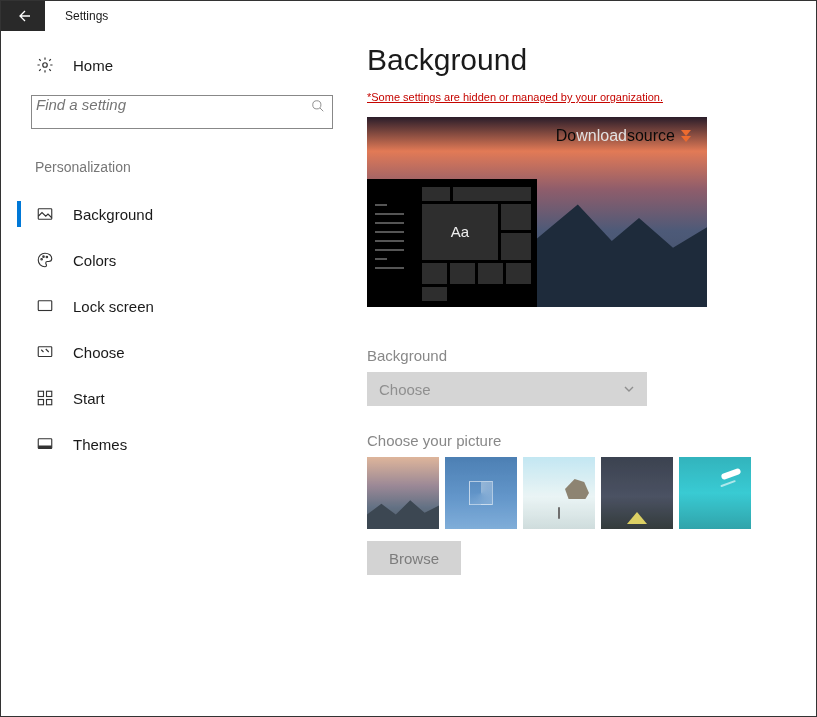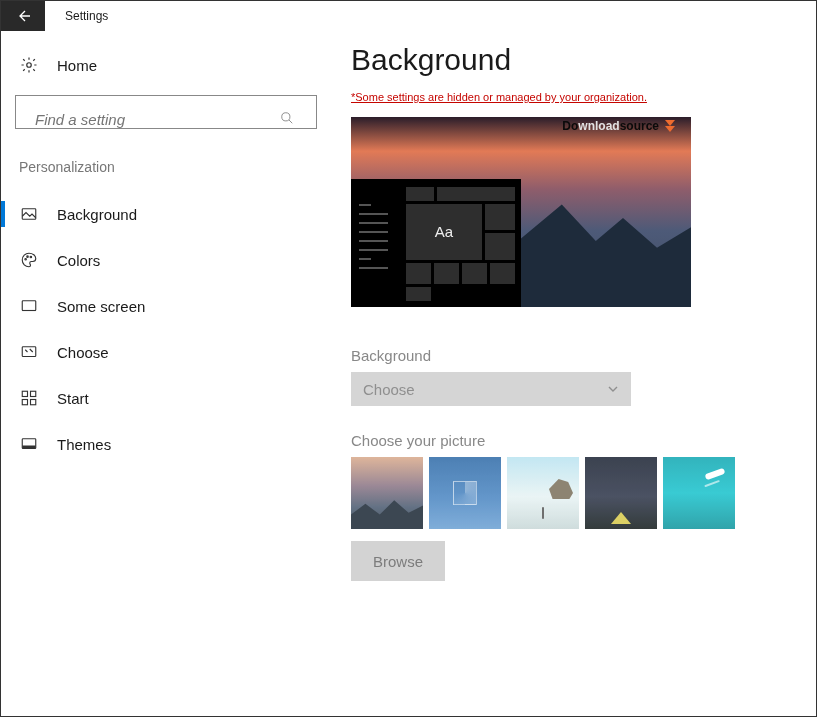--- a/index.html
+++ b/index.html
@@ -29,42 +29,43 @@
     color: #fff;
   }
   .window-title { padding-left: 20px; }
   .body {
     display: flex;
     height: calc(100% - 30px);
   }
   .sidebar {
     width: 330px;
     padding: 18px 14px 0 14px;
+    margin-left: 16px;
   }
   .home-row {
     display: flex;
     align-items: center;
     gap: 18px;
     padding: 6px 4px 20px 4px;
     font-size: 15px;
   }
   .icon-slot {
     width: 20px;
     height: 20px;
     display: flex;
     align-items: center;
     justify-content: center;
     color: #333;
   }
   .search {
     border: 1px solid #888;
     height: 34px;
     display: flex;
-    align-items: flex-end;
-    padding: 0 19px;
+    align-items: flex-start;
+    padding: 0 4px;
     margin-bottom: 30px;
   }
   .search input {
     border: none;
     flex: 1;
     font-size: 15px;
     font-style: italic;
     color: #777;
     outline: none;
     background: transparent;
@@ -119,23 +120,23 @@
     position: absolute; inset: 0;
     background: linear-gradient(180deg, #2a1d2a 0%, #e27a56 18%, #8f5d6b 38%, #4d5a78 60%, #3d4b61 100%);
   }
   .mountains {
     position: absolute; bottom: 0; left: 0; right: 0; height: 60%;
     background: #1e2b3b;
     clip-path: polygon(0 55%, 7% 35%, 14% 50%, 22% 20%, 32% 48%, 42% 15%, 50% 40%, 62% 10%, 72% 42%, 80% 22%, 90% 48%, 100% 30%, 100% 100%, 0 100%);
   }
   .watermark {
     position: absolute;
-    top: 2px; right: 12px;
-    font-size: 12px;
-    font-weight: 700;
+    top: 10px; right: 12px;
+    font-size: 16px;
+    font-weight: 400;
     color: #e2e2e2;
   }
   .watermark .strong { color: #0a0a0a; }
   .dl-icon {
     display: inline-block;
     position: relative;
     width: 18px; height: 14px;
     margin-left: 2px;
     vertical-align: middle;
   }
@@ -216,21 +217,21 @@
   .thumb2 { background: linear-gradient(180deg, #2e6aa7 0%, #4884c1 55%, #6aa0d3 100%); }
   .thumb2::after { content:""; position:absolute; left:50%; top:50%; width:22px; height:22px; border:1px solid rgba(255,255,255,.5); transform:translate(-50%,-50%); background: conic-gradient(rgba(255,255,255,.35), rgba(255,255,255,0) 75%); }
   .thumb3 { background: linear-gradient(180deg, #b9e3f0 0%, #e7f3f4 55%, #c7d7d7 100%); }
   .thumb3::after { content:""; position:absolute; bottom:10px; left:50%; transform:translate(-50%,0); width:2px; height:12px; background:#555; border-radius:1px; }
   .thumb3 .rock { position:absolute; right:6px; top:22px; width:24px; height:20px; background:#7a6f5a; clip-path: polygon(15% 100%, 0 50%, 40% 0, 80% 15%, 100% 70%, 85% 100%); }
   .thumb4 { background: linear-gradient(180deg, #1a2232 0%, #2c3448 55%, #111a1a 100%); }
   .thumb4::after { content:""; position:absolute; bottom:5px; left:50%; transform:translateX(-50%); width:0; height:0; border-left:10px solid transparent; border-right:10px solid transparent; border-bottom:12px solid #d6c84a; }
   .thumb5 { background: linear-gradient(180deg, #0fa7b2 0%, #17c2cc 50%, #0d949c 100%); }
   .thumb5::after { content:""; position:absolute; right:10px; top:14px; width:20px; height:6px; background:#fff; border-radius:3px; transform:rotate(-20deg); box-shadow:-6px 8px 0 -2px rgba(255,255,255,.6); }
   .browse-btn {
-    width: 94px; height: 40px; background: #ccc; display:flex; align-items:center; justify-content:center;
+    width: 94px; height: 34px; background: #ccc; display:flex; align-items:center; justify-content:center;
     color: #666; font-size: 15px; opacity: .85;
   }
 </style>
 </head>
 <body>
 
 <div class="titlebar">
   <div class="back-btn">
     <svg width="16" height="16" viewBox="0 0 16 16" fill="none" stroke="white" stroke-width="1.3">
         <path d="M10 3 L5 8 L10 13 M5 8 H15"></path>
@@ -285,21 +286,21 @@
       <span>Colors</span>
     </div>
 
     <div class="nav-item">
       <span class="icon-slot">
         <svg width="18" height="18" viewBox="0 0 24 24" fill="none" stroke="currentColor" stroke-width="1.5">
             <rect x="3" y="5" width="18" height="13" rx="1"></rect>
             <path d="M3 18h18"></path>
           </svg>
       </span>
-      <span>Some screen</span>
+      <span>Lock screen</span>
     </div>
 
     <div class="nav-item">
       <span class="icon-slot">
         <svg width="18" height="18" viewBox="0 0 24 24" fill="none" stroke="currentColor" stroke-width="1.5">
             <rect x="3" y="5" width="18" height="13" rx="1"></rect>
             <path d="M7 9l3 3M13 8l4 4"></path>
           </svg>
       </span>
       <span>Choose</span>

